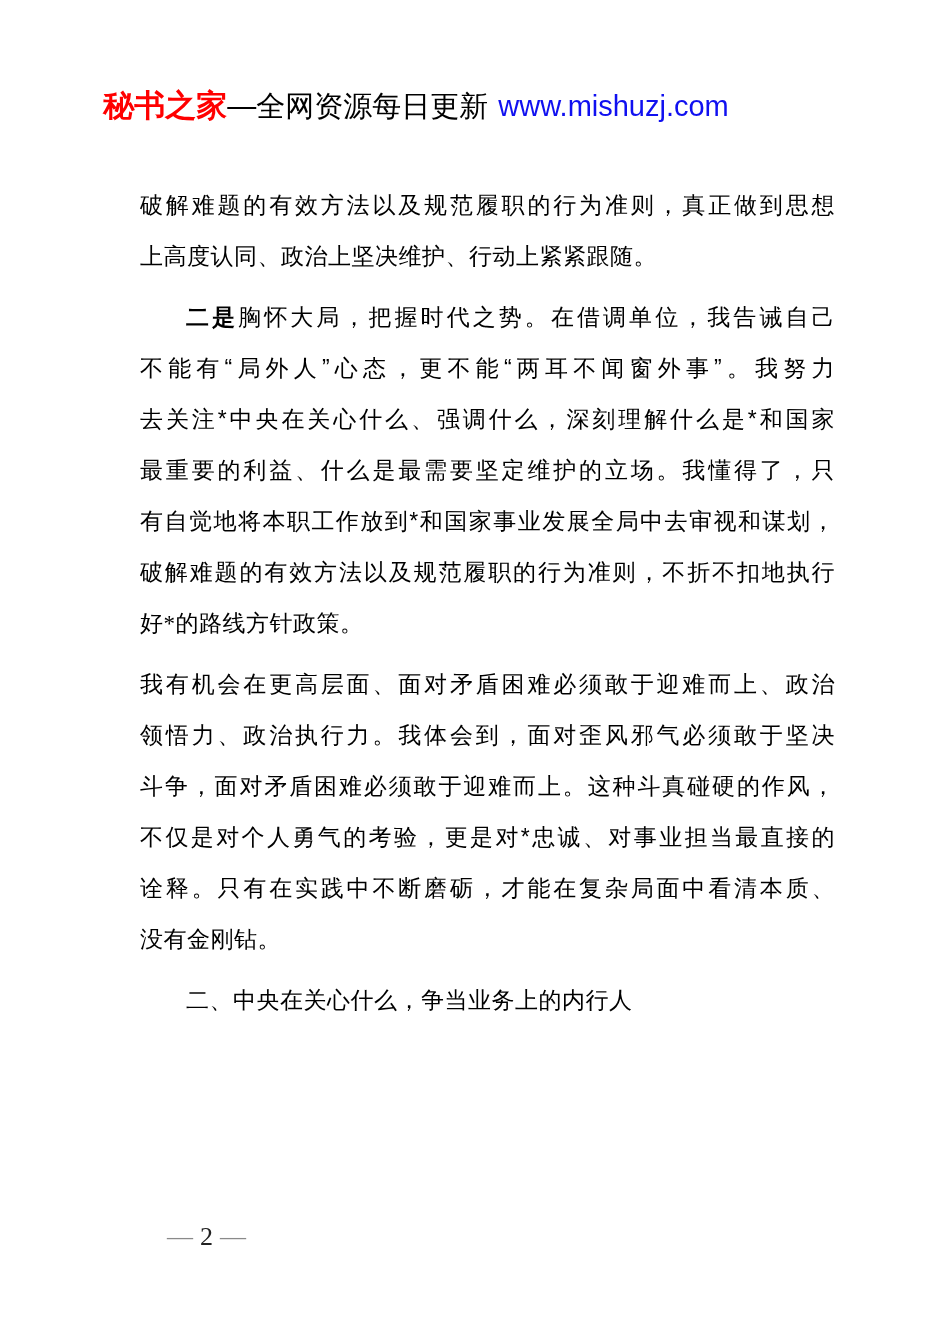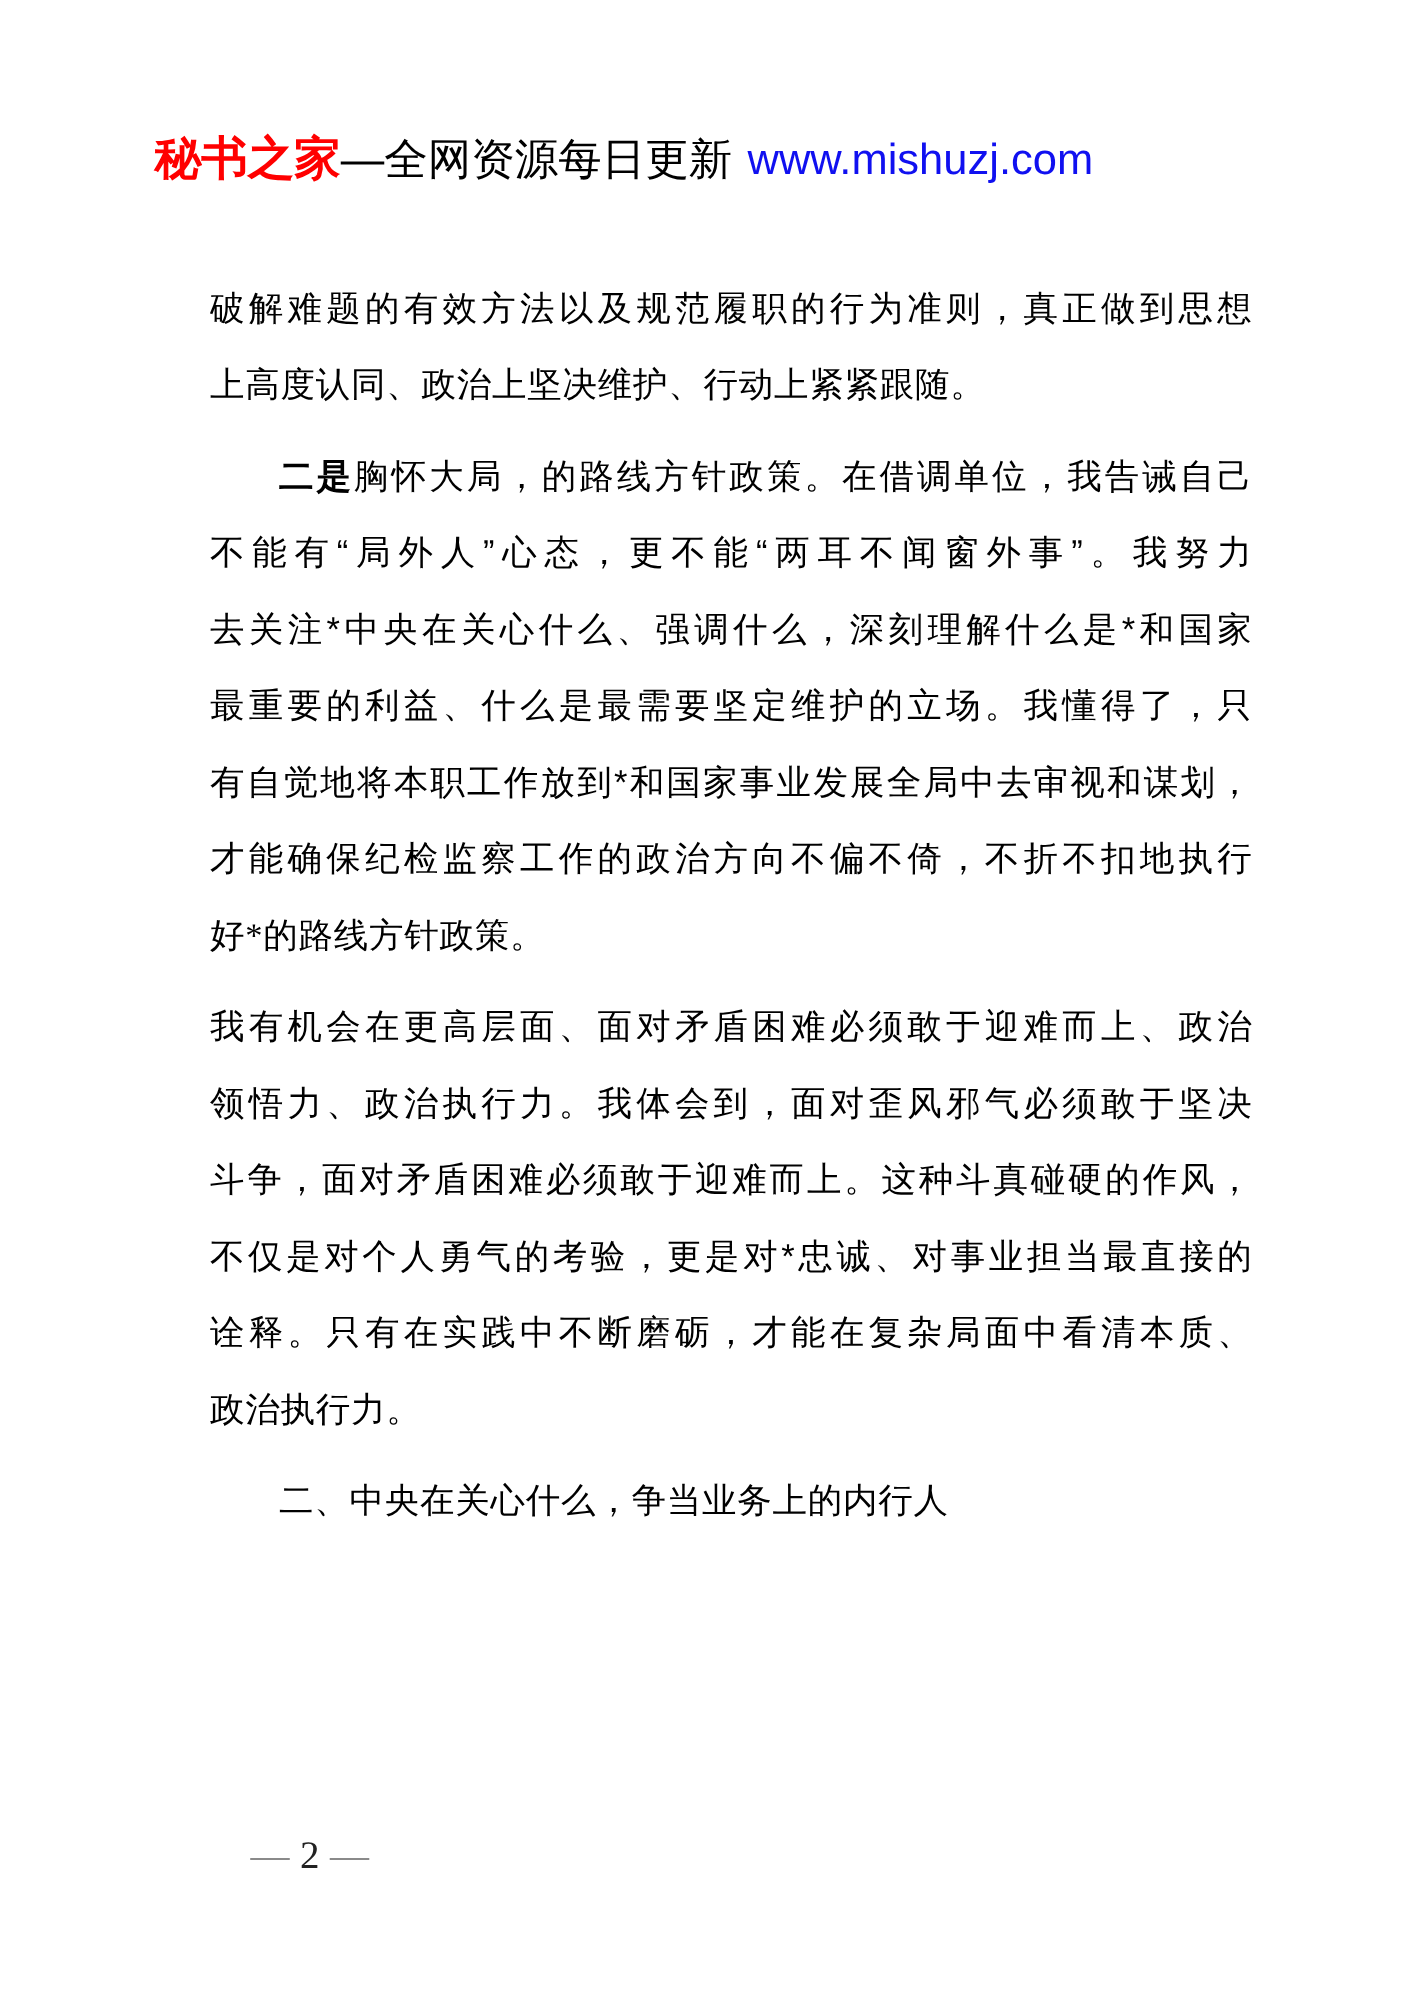--- a/index.html
+++ b/index.html
@@ -72,36 +72,36 @@
 </div>
 
 <div class="content">
 
   <div class="para">
     <div class="line">破解难题的有效方法以及规范履职的行为准则，真正做到思想</div>
     <div class="line no-fill">上高度认同、政治上坚决维护、行动上紧紧跟随。</div>
   </div>
 
   <div class="para">
-    <div class="line indent"><span class="b">二是</span><span>胸怀大局，的路线方针政策。在借调单位，我告诫自己</span></div>
+    <div class="line indent"><span class="b">二是</span><span>胸怀大局，把握时代之势。在借调单位，我告诫自己</span></div>
     <div class="line">不能有“局外人”心态，更不能“两耳不闻窗外事”。我努力</div>
     <div class="line">去关注*中央在关心什么、强调什么，深刻理解什么是*和国家</div>
     <div class="line">最重要的利益、什么是最需要坚定维护的立场。我懂得了，只</div>
     <div class="line">有自觉地将本职工作放到*和国家事业发展全局中去审视和谋划，</div>
-    <div class="line">才能确保纪检监察工作的政治方向不偏不倚，不折不扣地执行</div>
+    <div class="line">破解难题的有效方法以及规范履职的行为准则，不折不扣地执行</div>
     <div class="line no-fill">好*的路线方针政策。</div>
   </div>
 
   <div class="para">
     <div class="line">我有机会在更高层面、面对矛盾困难必须敢于迎难而上、政治</div>
     <div class="line">领悟力、政治执行力。我体会到，面对歪风邪气必须敢于坚决</div>
     <div class="line">斗争，面对矛盾困难必须敢于迎难而上。这种斗真碰硬的作风，</div>
     <div class="line">不仅是对个人勇气的考验，更是对*忠诚、对事业担当最直接的</div>
     <div class="line">诠释。只有在实践中不断磨砺，才能在复杂局面中看清本质、</div>
-    <div class="line no-fill">政治执行力。</div>
+    <div class="line no-fill">没有金刚钻。</div>
   </div>
 
   <div class="para">
     <div class="line indent no-fill">二、中央在关心什么，争当业务上的内行人</div>
   </div>
 
 
 </div>
 
 <div class="footer">

